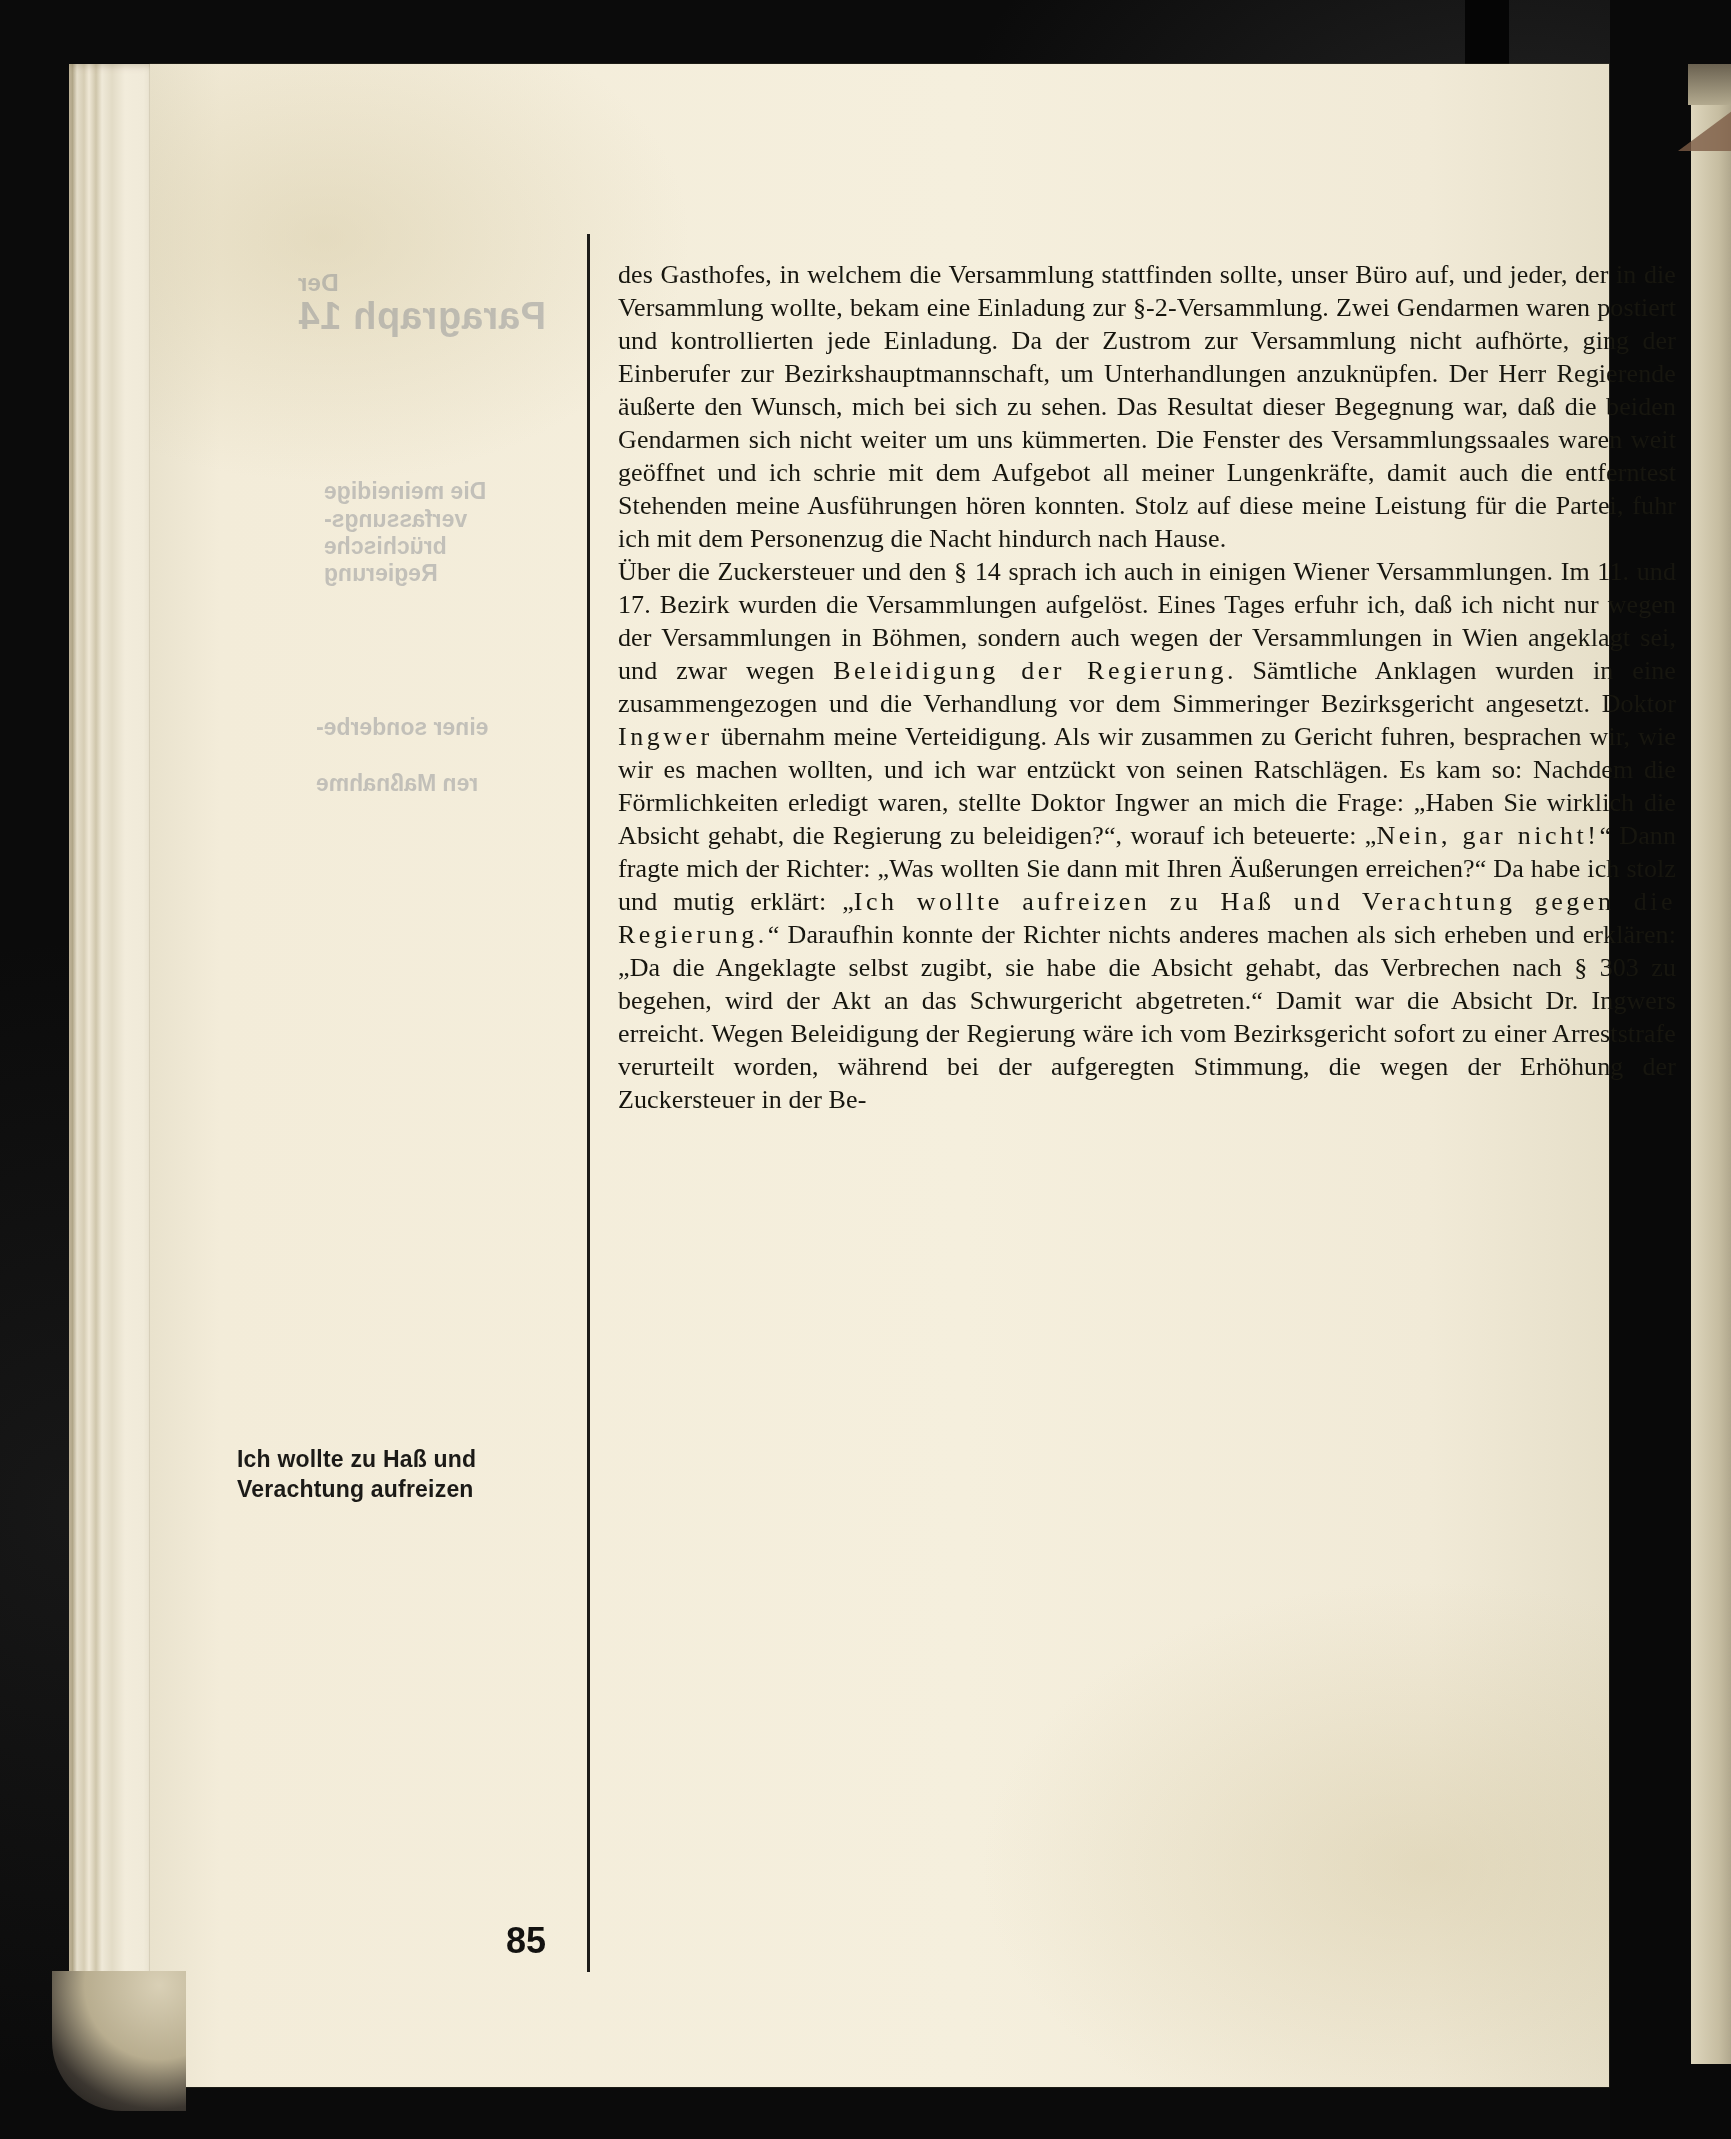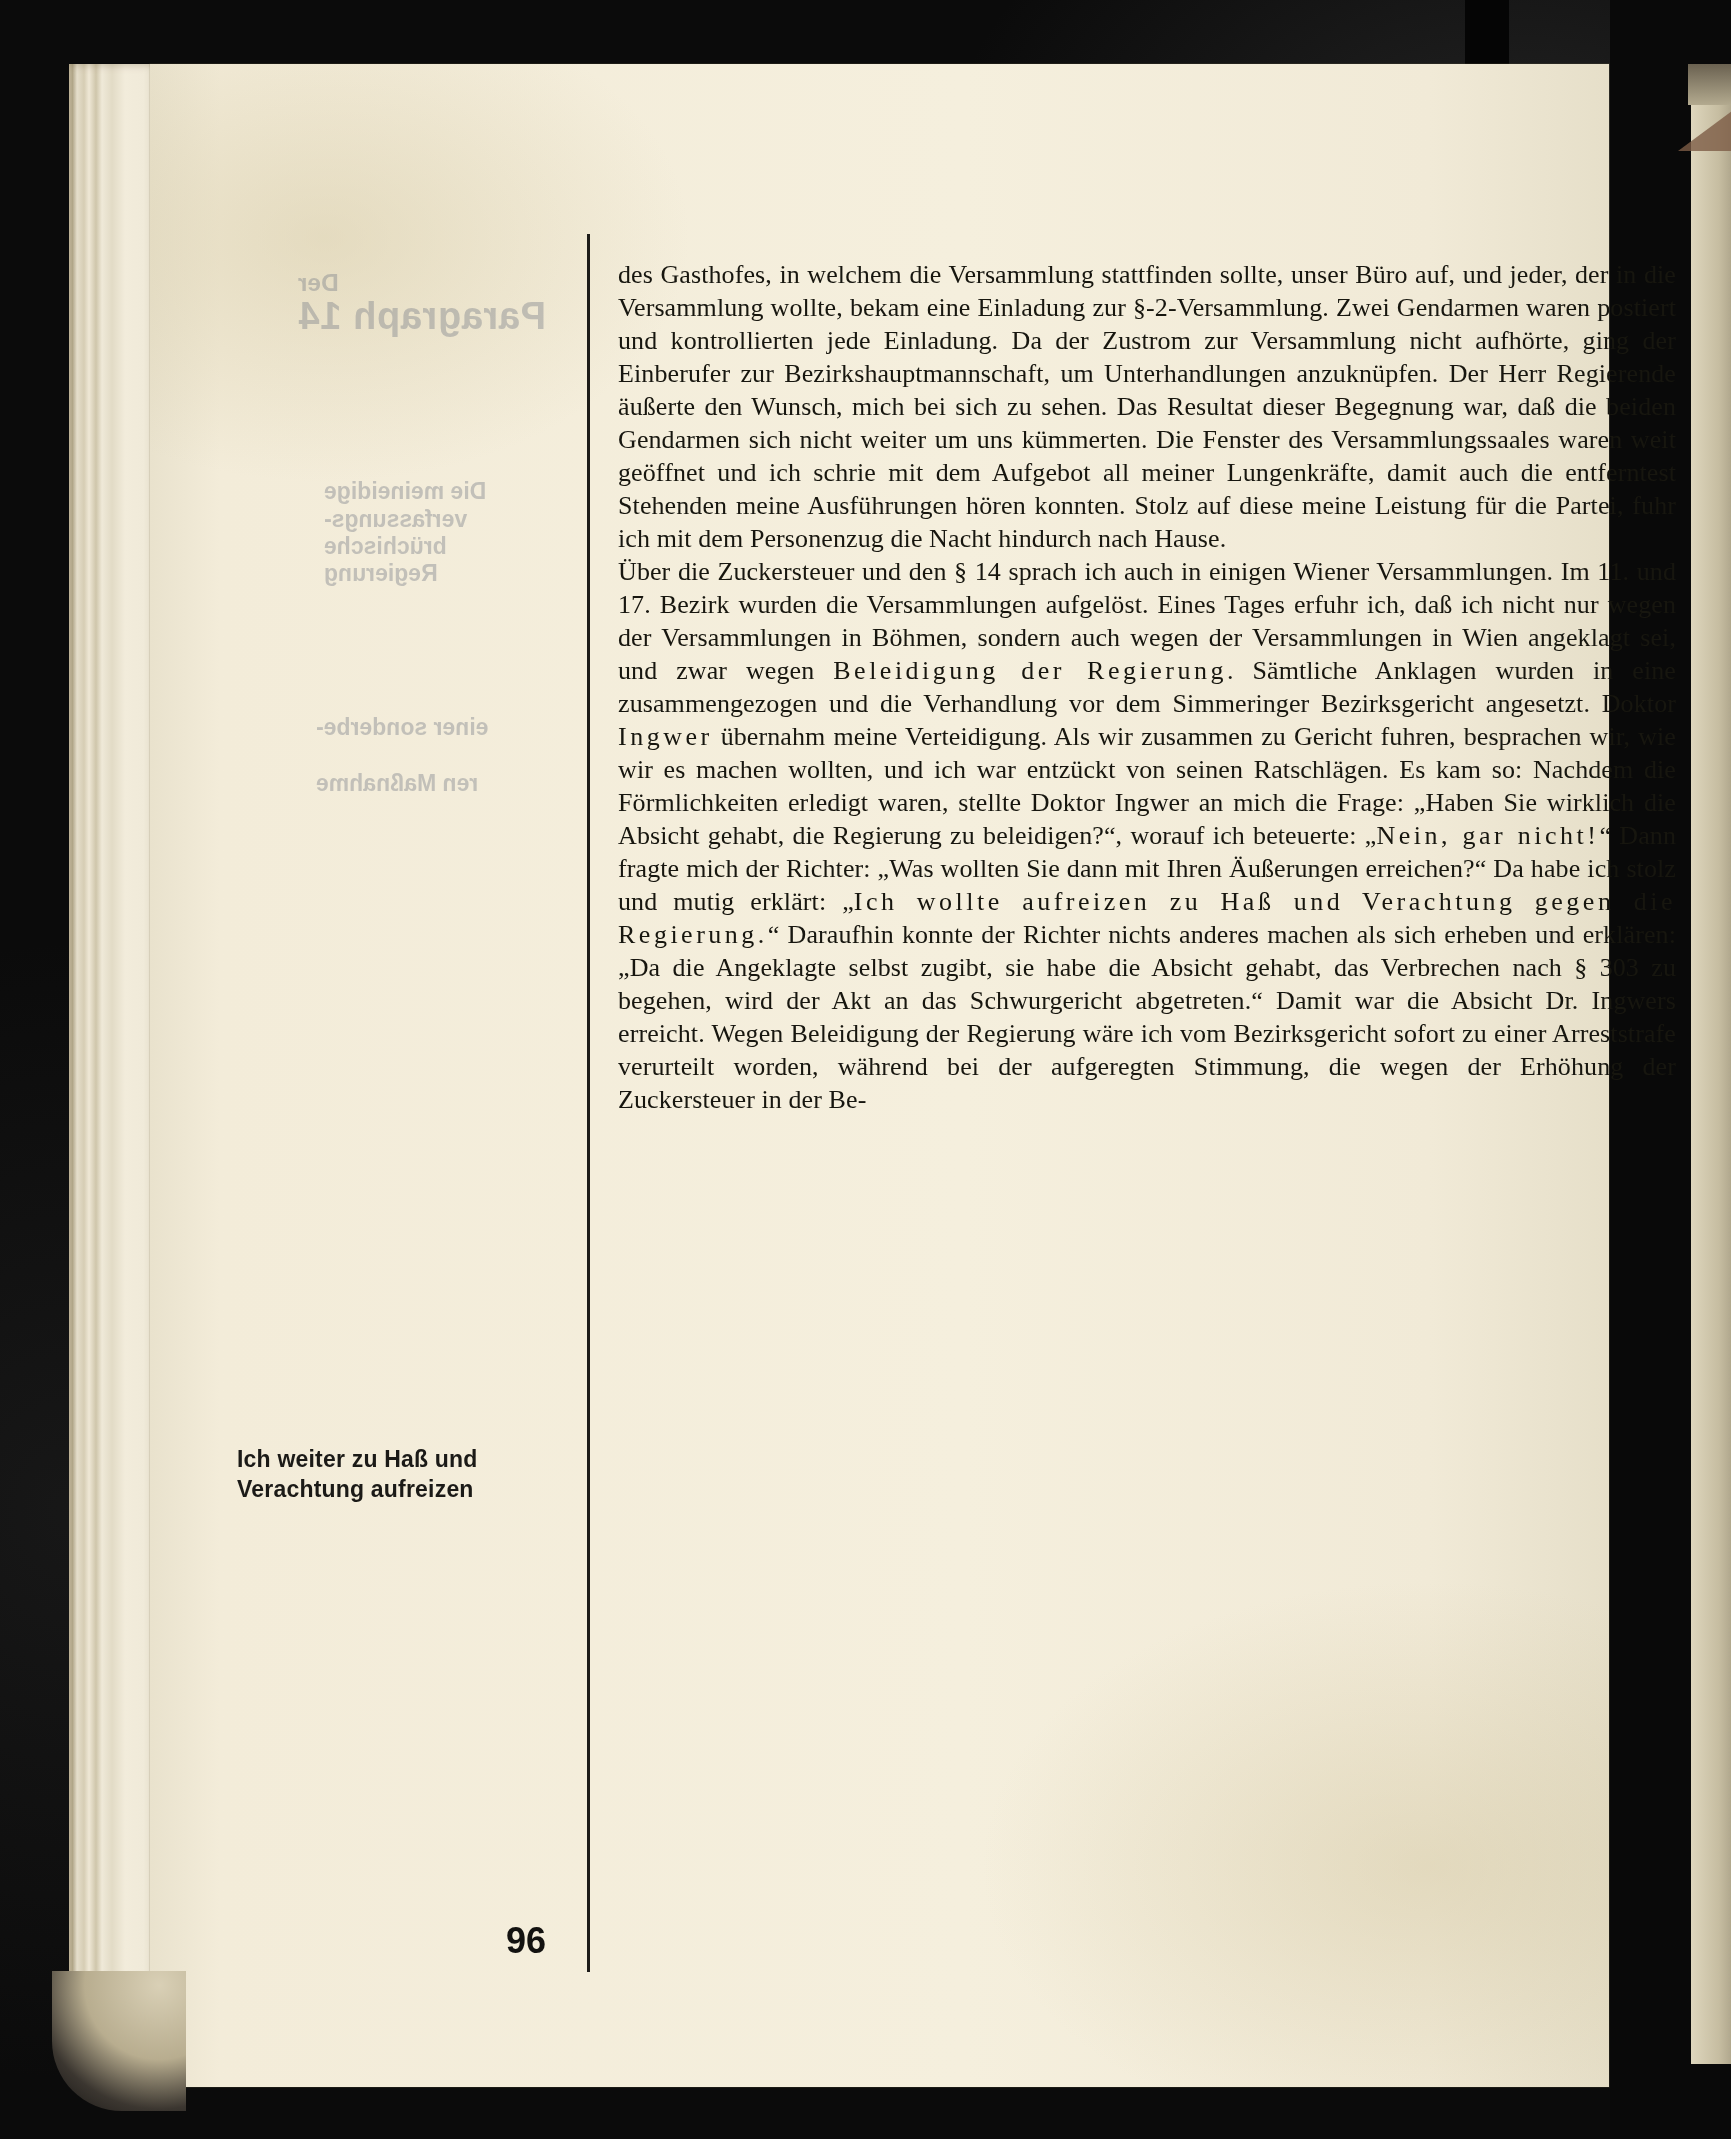--- a/index.html
+++ b/index.html
@@ -225,22 +225,22 @@
     <div class="ghost" id="ghost-head-1">Der</div>
     <div class="ghost" id="ghost-head-2">Paragraph 14</div>
     <div class="ghost" id="ghost-b-1">Die meineidige</div>
     <div class="ghost" id="ghost-b-2">verfassungs-</div>
     <div class="ghost" id="ghost-b-3">brüchische</div>
     <div class="ghost" id="ghost-b-4">Regierung</div>
     <div class="ghost" id="ghost-c-1">einer sonderbe-</div>
     <div class="ghost" id="ghost-c-2">ren Maßnahme</div>
 
     <div id="margin-column"></div>
-    <div class="margin-note" id="margin-note-main">Ich weiter zu Haß und Verachtung aufreizen</div>
-    <div id="page-number">96</div>
+    <div class="margin-note" id="margin-note-main">Ich wollte zu Haß und Verachtung aufreizen</div>
+    <div id="page-number">85</div>
 
     <div id="rule"></div>
 
     <div id="body-column">
       <p>des Gasthofes, in welchem die Versammlung stattfinden sollte, unser Büro auf, und jeder, der in die Versammlung wollte, bekam eine Einladung zur §-2-Versammlung. Zwei Gendarmen waren postiert und kontrollierten jede Einladung. Da der Zustrom zur Versammlung nicht aufhörte, ging der Einberufer zur Bezirkshauptmannschaft, um Unterhandlungen anzuknüpfen. Der Herr Regierende äußerte den Wunsch, mich bei sich zu sehen. Das Resultat dieser Begegnung war, daß die beiden Gendarmen sich nicht weiter um uns kümmerten. Die Fenster des Versammlungssaales waren weit geöffnet und ich schrie mit dem Aufgebot all meiner Lungenkräfte, damit auch die entferntest Stehenden meine Ausführungen hören konnten. Stolz auf diese meine Leistung für die Partei, fuhr ich mit dem Personenzug die Nacht hindurch nach Hause.</p>
       <p id="paragraph-3"><span>Über die Zuckersteuer und den § 14 sprach ich auch in einigen Wiener Versammlungen. Im 11. und 17. Bezirk wurden die Versammlungen aufgelöst. Eines Tages erfuhr ich, daß ich nicht nur wegen der Versammlungen in Böhmen, sondern auch wegen der Versammlungen in Wien angeklagt sei, und zwar wegen </span><span class="sp">Beleidigung der Regierung</span><span>. Sämtliche Anklagen wurden in eine zusammengezogen und die Verhandlung vor dem Simmeringer Bezirksgericht angesetzt. Doktor </span><span class="sp">Ingwer</span><span> übernahm meine Verteidigung. Als wir zusammen zu Gericht fuhren, besprachen wir, wie wir es machen wollten, und ich war entzückt von seinen Ratschlägen. Es kam so: Nachdem die Förmlichkeiten erledigt waren, stellte Doktor Ingwer an mich die Frage: „Haben Sie wirklich die Absicht gehabt, die Regierung zu beleidigen?“, worauf ich beteuerte: „</span><span class="sp">Nein, gar nicht!</span><span>“ Dann fragte mich der Richter: „Was wollten Sie dann mit Ihren Äußerungen erreichen?“ Da habe ich stolz und mutig erklärt: „</span><span class="sp">Ich wollte aufreizen zu Haß und Verachtung gegen die Regierung.</span><span>“ Daraufhin konnte der Richter nichts anderes machen als sich erheben und erklären: „Da die Angeklagte selbst zugibt, sie habe die Absicht gehabt, das Verbrechen nach § 303 zu begehen, wird der Akt an das Schwurgericht abgetreten.“ Damit war die Absicht Dr. Ingwers erreicht. Wegen Beleidigung der Regierung wäre ich vom Bezirksgericht sofort zu einer Arreststrafe verurteilt worden, während bei der aufgeregten Stimmung, die wegen der Erhöhung der Zuckersteuer in der Be-</span></p>
     </div>
 
     <div id="page-curl"></div>
     <div id="curl-top"></div>

